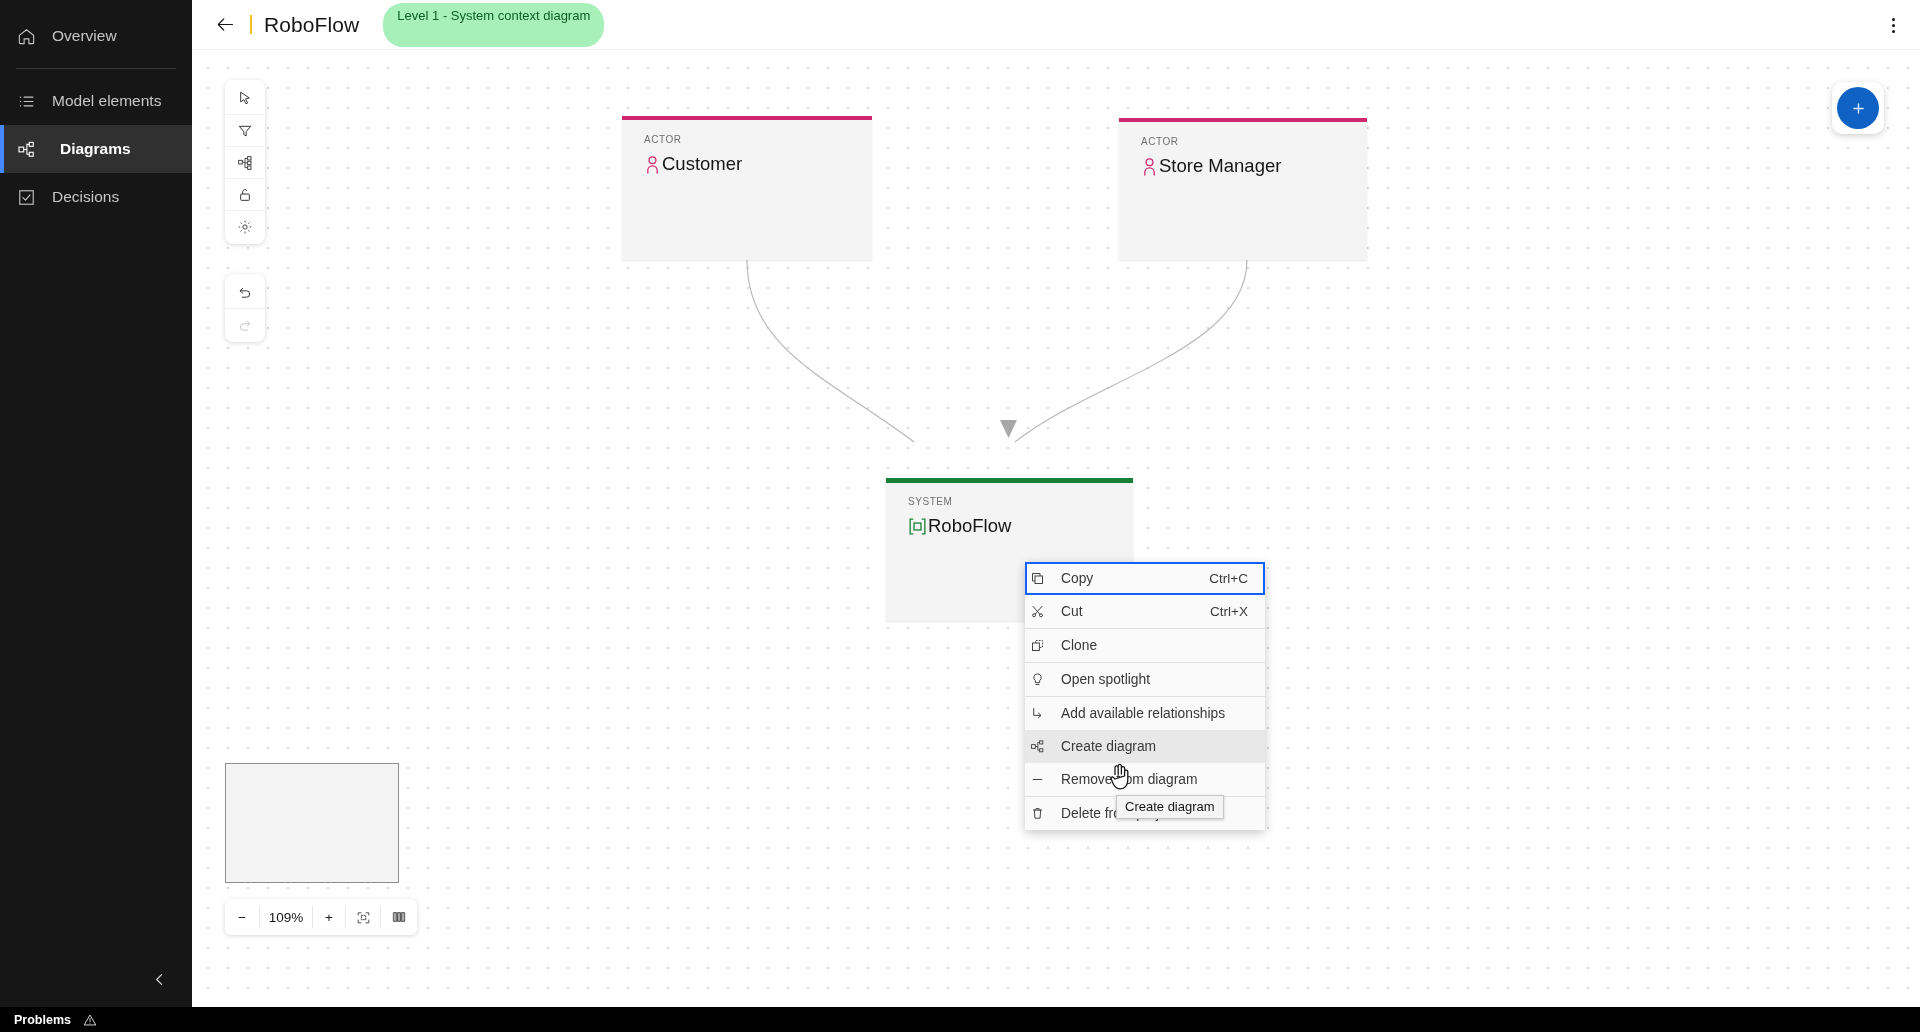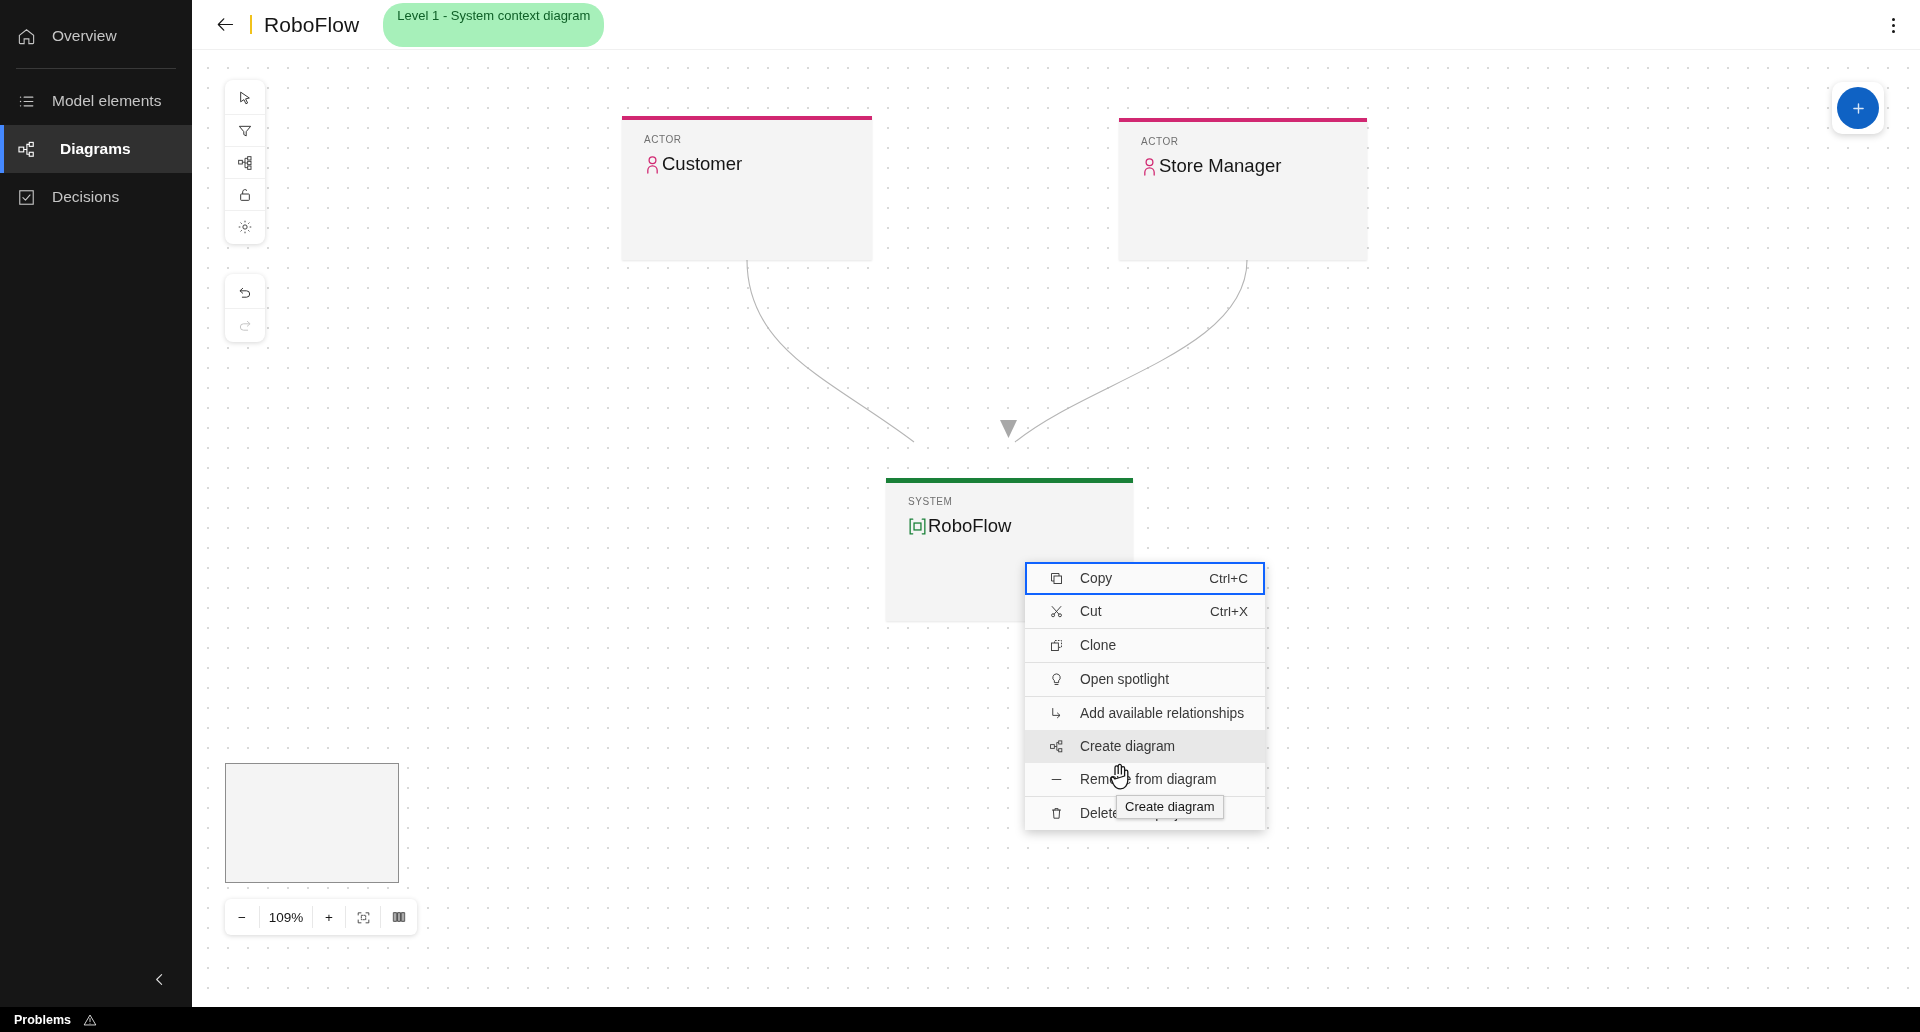--- a/index.html
+++ b/index.html
@@ -95,21 +95,21 @@
     background:#fff; border-radius:6px; box-shadow:0 1px 5px rgba(0,0,0,.16);
     display:flex; align-items:center; }
   .zoombar .zb { height:36px; display:flex; align-items:center; justify-content:center;
     cursor:pointer; font-size:13.5px; color:#161616; }
   .zoombar .sep { width:1px; height:22px; background:#e8e8e8; }
 
   
   .ctxmenu { position:absolute; left:833px; top:512px; width:240px;
     background:#fafafa; box-shadow:0 3px 10px rgba(0,0,0,.22); z-index:40; }
   .ctx-item { position:relative; display:flex; align-items:center; height:33px;
-    padding-left:23px; gap:16px; font-size:13.8px; color:#393939; cursor:pointer;
+    padding-left:4px; gap:16px; font-size:13.8px; color:#393939; cursor:pointer;
     background:#fafafa; }
   .ctx-item .ctx-ico { width:16px; height:16px; flex:none; display:flex; align-items:center; justify-content:center; }
   .ctx-item .ctx-sc { position:absolute; right:17px; font-size:13.5px; color:#393939; }
   .ctx-item.selected { outline:2px solid #0f62fe; outline-offset:-2px; z-index:2; }
   .ctx-item.hovered { background:#e8e8e8; }
   .ctx-sep { height:1px; background:#e0e0e0; }
 
   .tooltip { position:absolute; left:924px; top:745px;
     background:#f4f4f4; border:1px solid #c6c6c6; box-shadow:0 1px 3px rgba(0,0,0,.2);
     font-size:13px; color:#161616; padding:3px 8px 4px; z-index:60; white-space:nowrap; }

